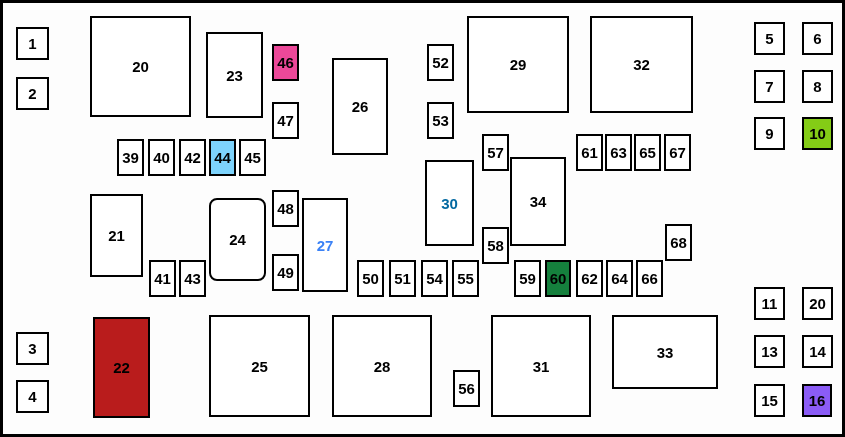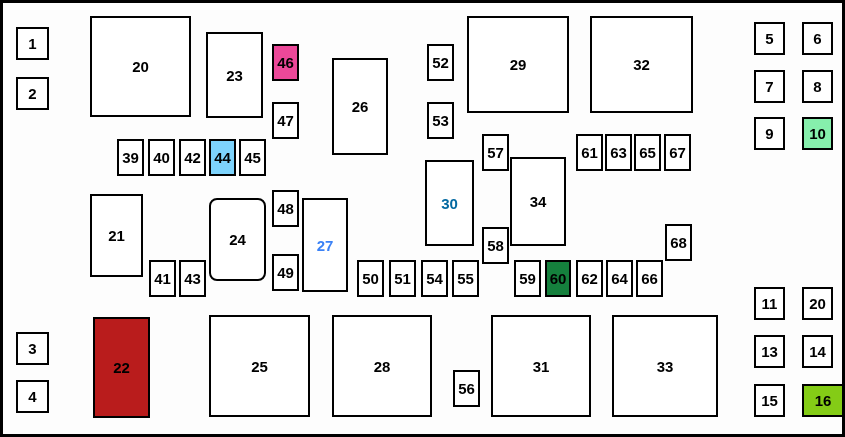--- a/index.html
+++ b/index.html
@@ -40,41 +40,41 @@
 <div id="diagram">
     <div class="fuse-box" style="left: 13px; top: 24px; width: 33px; height: 33px; border-color: rgb(0, 0, 0); background: rgb(255, 255, 255); color: rgb(0, 0, 0);">1</div>
     <div class="fuse-box" style="left: 13px; top: 74px; width: 33px; height: 33px; border-color: rgb(0, 0, 0); background: rgb(255, 255, 255); color: rgb(0, 0, 0);">2</div>
     <div class="fuse-box" style="left: 13px; top: 329px; width: 33px; height: 33px; border-color: rgb(0, 0, 0); background: rgb(255, 255, 255); color: rgb(0, 0, 0);">3</div>
     <div class="fuse-box" style="left: 13px; top: 377px; width: 33px; height: 33px; border-color: rgb(0, 0, 0); background: rgb(255, 255, 255); color: rgb(0, 0, 0);">4</div>
     <div class="fuse-box" style="left: 751px; top: 19px; width: 31px; height: 33px; border-color: rgb(0, 0, 0); background: rgb(255, 255, 255); color: rgb(0, 0, 0);">5</div>
     <div class="fuse-box" style="left: 799px; top: 19px; width: 31px; height: 33px; border-color: rgb(0, 0, 0); background: rgb(255, 255, 255); color: rgb(0, 0, 0);">6</div>
     <div class="fuse-box" style="left: 751px; top: 67px; width: 31px; height: 33px; border-color: rgb(0, 0, 0); background: rgb(255, 255, 255); color: rgb(0, 0, 0);">7</div>
     <div class="fuse-box" style="left: 799px; top: 67px; width: 31px; height: 33px; border-color: rgb(0, 0, 0); background: rgb(255, 255, 255); color: rgb(0, 0, 0);">8</div>
     <div class="fuse-box" style="left: 751px; top: 114px; width: 31px; height: 33px; border-color: rgb(0, 0, 0); background: rgb(255, 255, 255); color: rgb(0, 0, 0);">9</div>
-    <div class="fuse-box" style="left: 799px; top: 114px; width: 31px; height: 33px; border-color: rgb(0, 0, 0); background: #86efac; color: rgb(0, 0, 0);">10</div>
+    <div class="fuse-box" style="left: 799px; top: 114px; width: 31px; height: 33px; border-color: rgb(0, 0, 0); background: #84cc16; color: rgb(0, 0, 0);">10</div>
     <div class="fuse-box" style="left: 751px; top: 284px; width: 31px; height: 33px; border-color: rgb(0, 0, 0); background: rgb(255, 255, 255); color: rgb(0, 0, 0);">11</div>
     <div class="fuse-box" style="left: 799px; top: 284px; width: 31px; height: 33px; border-color: rgb(0, 0, 0); background: rgb(255, 255, 255); color: rgb(0, 0, 0);">20</div>
     <div class="fuse-box" style="left: 751px; top: 332px; width: 31px; height: 33px; border-color: rgb(0, 0, 0); background: rgb(255, 255, 255); color: rgb(0, 0, 0);">13</div>
     <div class="fuse-box" style="left: 799px; top: 332px; width: 31px; height: 33px; border-color: rgb(0, 0, 0); background: rgb(255, 255, 255); color: rgb(0, 0, 0);">14</div>
     <div class="fuse-box" style="left: 751px; top: 381px; width: 31px; height: 33px; border-color: rgb(0, 0, 0); background: rgb(255, 255, 255); color: rgb(0, 0, 0);">15</div>
-    <div class="fuse-box" style="left: 799px; top: 381px; width: 42px; height: 33px; border-color: rgb(0, 0, 0); background: #84cc16; color: rgb(0, 0, 0);">16</div>
+    <div class="fuse-box" style="left: 799px; top: 381px; width: 30px; height: 33px; border-color: rgb(0, 0, 0); background: #8b5cf6; color: rgb(0, 0, 0);">16</div>
     <div class="fuse-box" style="left: 87px; top: 13px; width: 101px; height: 101px; border-color: rgb(0, 0, 0); background: rgb(255, 255, 255); color: rgb(0, 0, 0);">20</div>
     <div class="fuse-box" style="left: 87px; top: 191px; width: 53px; height: 83px; border-color: rgb(0, 0, 0); background: rgb(255, 255, 255); color: rgb(0, 0, 0);">21</div>
     <div class="fuse-box" style="left: 90px; top: 314px; width: 57px; height: 101px; border-color: rgb(0, 0, 0); background: #b91c1c; color: rgb(0, 0, 0);">22</div>
     <div class="fuse-box" style="left: 203px; top: 29px; width: 57px; height: 86px; border-color: rgb(0, 0, 0); background: rgb(255, 255, 255); color: rgb(0, 0, 0);">23</div>
     <div class="fuse-box" style="left: 206px; top: 195px; width: 57px; height: 83px; border-color: rgb(0, 0, 0); background: rgb(255, 255, 255); color: rgb(0, 0, 0); border-radius: 8px;">24</div>
     <div class="fuse-box" style="left: 206px; top: 312px; width: 101px; height: 102px; border-color: rgb(0, 0, 0); background: rgb(255, 255, 255); color: rgb(0, 0, 0);">25</div>
     <div class="fuse-box" style="left: 329px; top: 55px; width: 56px; height: 97px; border-color: rgb(0, 0, 0); background: rgb(255, 255, 255); color: rgb(0, 0, 0);">26</div>
     <div class="fuse-box" style="left: 299px; top: 195px; width: 46px; height: 94px; border-color: rgb(0, 0, 0); background: rgb(255, 255, 255); color: #3b82f6;">27</div>
     <div class="fuse-box" style="left: 329px; top: 312px; width: 100px; height: 102px; border-color: rgb(0, 0, 0); background: rgb(255, 255, 255); color: rgb(0, 0, 0);">28</div>
     <div class="fuse-box" style="left: 464px; top: 13px; width: 102px; height: 97px; border-color: rgb(0, 0, 0); background: rgb(255, 255, 255); color: rgb(0, 0, 0);">29</div>
     <div class="fuse-box" style="left: 422px; top: 157px; width: 49px; height: 86px; border-color: rgb(0, 0, 0); background: rgb(255, 255, 255); color: #0369a1;">30</div>
     <div class="fuse-box" style="left: 488px; top: 312px; width: 100px; height: 102px; border-color: rgb(0, 0, 0); background: rgb(255, 255, 255); color: rgb(0, 0, 0);">31</div>
     <div class="fuse-box" style="left: 587px; top: 13px; width: 103px; height: 97px; border-color: rgb(0, 0, 0); background: rgb(255, 255, 255); color: rgb(0, 0, 0);">32</div>
-    <div class="fuse-box" style="left: 609px; top: 312px; width: 106px; height: 102px; border-color: rgb(0, 0, 0); background: rgb(255, 255, 255); color: rgb(0, 0, 0); text-align: right;">33</div>
+    <div class="fuse-box" style="left: 609px; top: 312px; width: 106px; height: 74px; border-color: rgb(0, 0, 0); background: rgb(255, 255, 255); color: rgb(0, 0, 0); text-align: right;">33</div>
     <div class="fuse-box" style="left: 507px; top: 154px; width: 56px; height: 89px; border-color: rgb(0, 0, 0); background: rgb(255, 255, 255); color: rgb(0, 0, 0);">34</div>
     <div class="fuse-box" style="left: 114px; top: 136px; width: 27px; height: 37px; border-color: rgb(0, 0, 0); background: rgb(255, 255, 255); color: rgb(0, 0, 0);">39</div>
     <div class="fuse-box" style="left: 145px; top: 136px; width: 27px; height: 37px; border-color: rgb(0, 0, 0); background: rgb(255, 255, 255); color: rgb(0, 0, 0);">40</div>
     <div class="fuse-box" style="left: 146px; top: 257px; width: 27px; height: 37px; border-color: rgb(0, 0, 0); background: rgb(255, 255, 255); color: rgb(0, 0, 0);">41</div>
     <div class="fuse-box" style="left: 176px; top: 136px; width: 27px; height: 37px; border-color: rgb(0, 0, 0); background: rgb(255, 255, 255); color: rgb(0, 0, 0);">42</div>
     <div class="fuse-box" style="left: 176px; top: 257px; width: 27px; height: 37px; border-color: rgb(0, 0, 0); background: rgb(255, 255, 255); color: rgb(0, 0, 0);">43</div>
     <div class="fuse-box" style="left: 206px; top: 136px; width: 27px; height: 37px; border-color: rgb(0, 0, 0); background: #7dd3fc; color: rgb(0, 0, 0);">44</div>
     <div class="fuse-box" style="left: 236px; top: 136px; width: 27px; height: 37px; border-color: rgb(0, 0, 0); background: rgb(255, 255, 255); color: rgb(0, 0, 0);">45</div>
     <div class="fuse-box" style="left: 269px; top: 41px; width: 27px; height: 37px; border-color: rgb(0, 0, 0); background: #ec4899; color: rgb(0, 0, 0);">46</div>
     <div class="fuse-box" style="left: 269px; top: 99px; width: 27px; height: 37px; border-color: rgb(0, 0, 0); background: rgb(255, 255, 255); color: rgb(0, 0, 0);">47</div>

